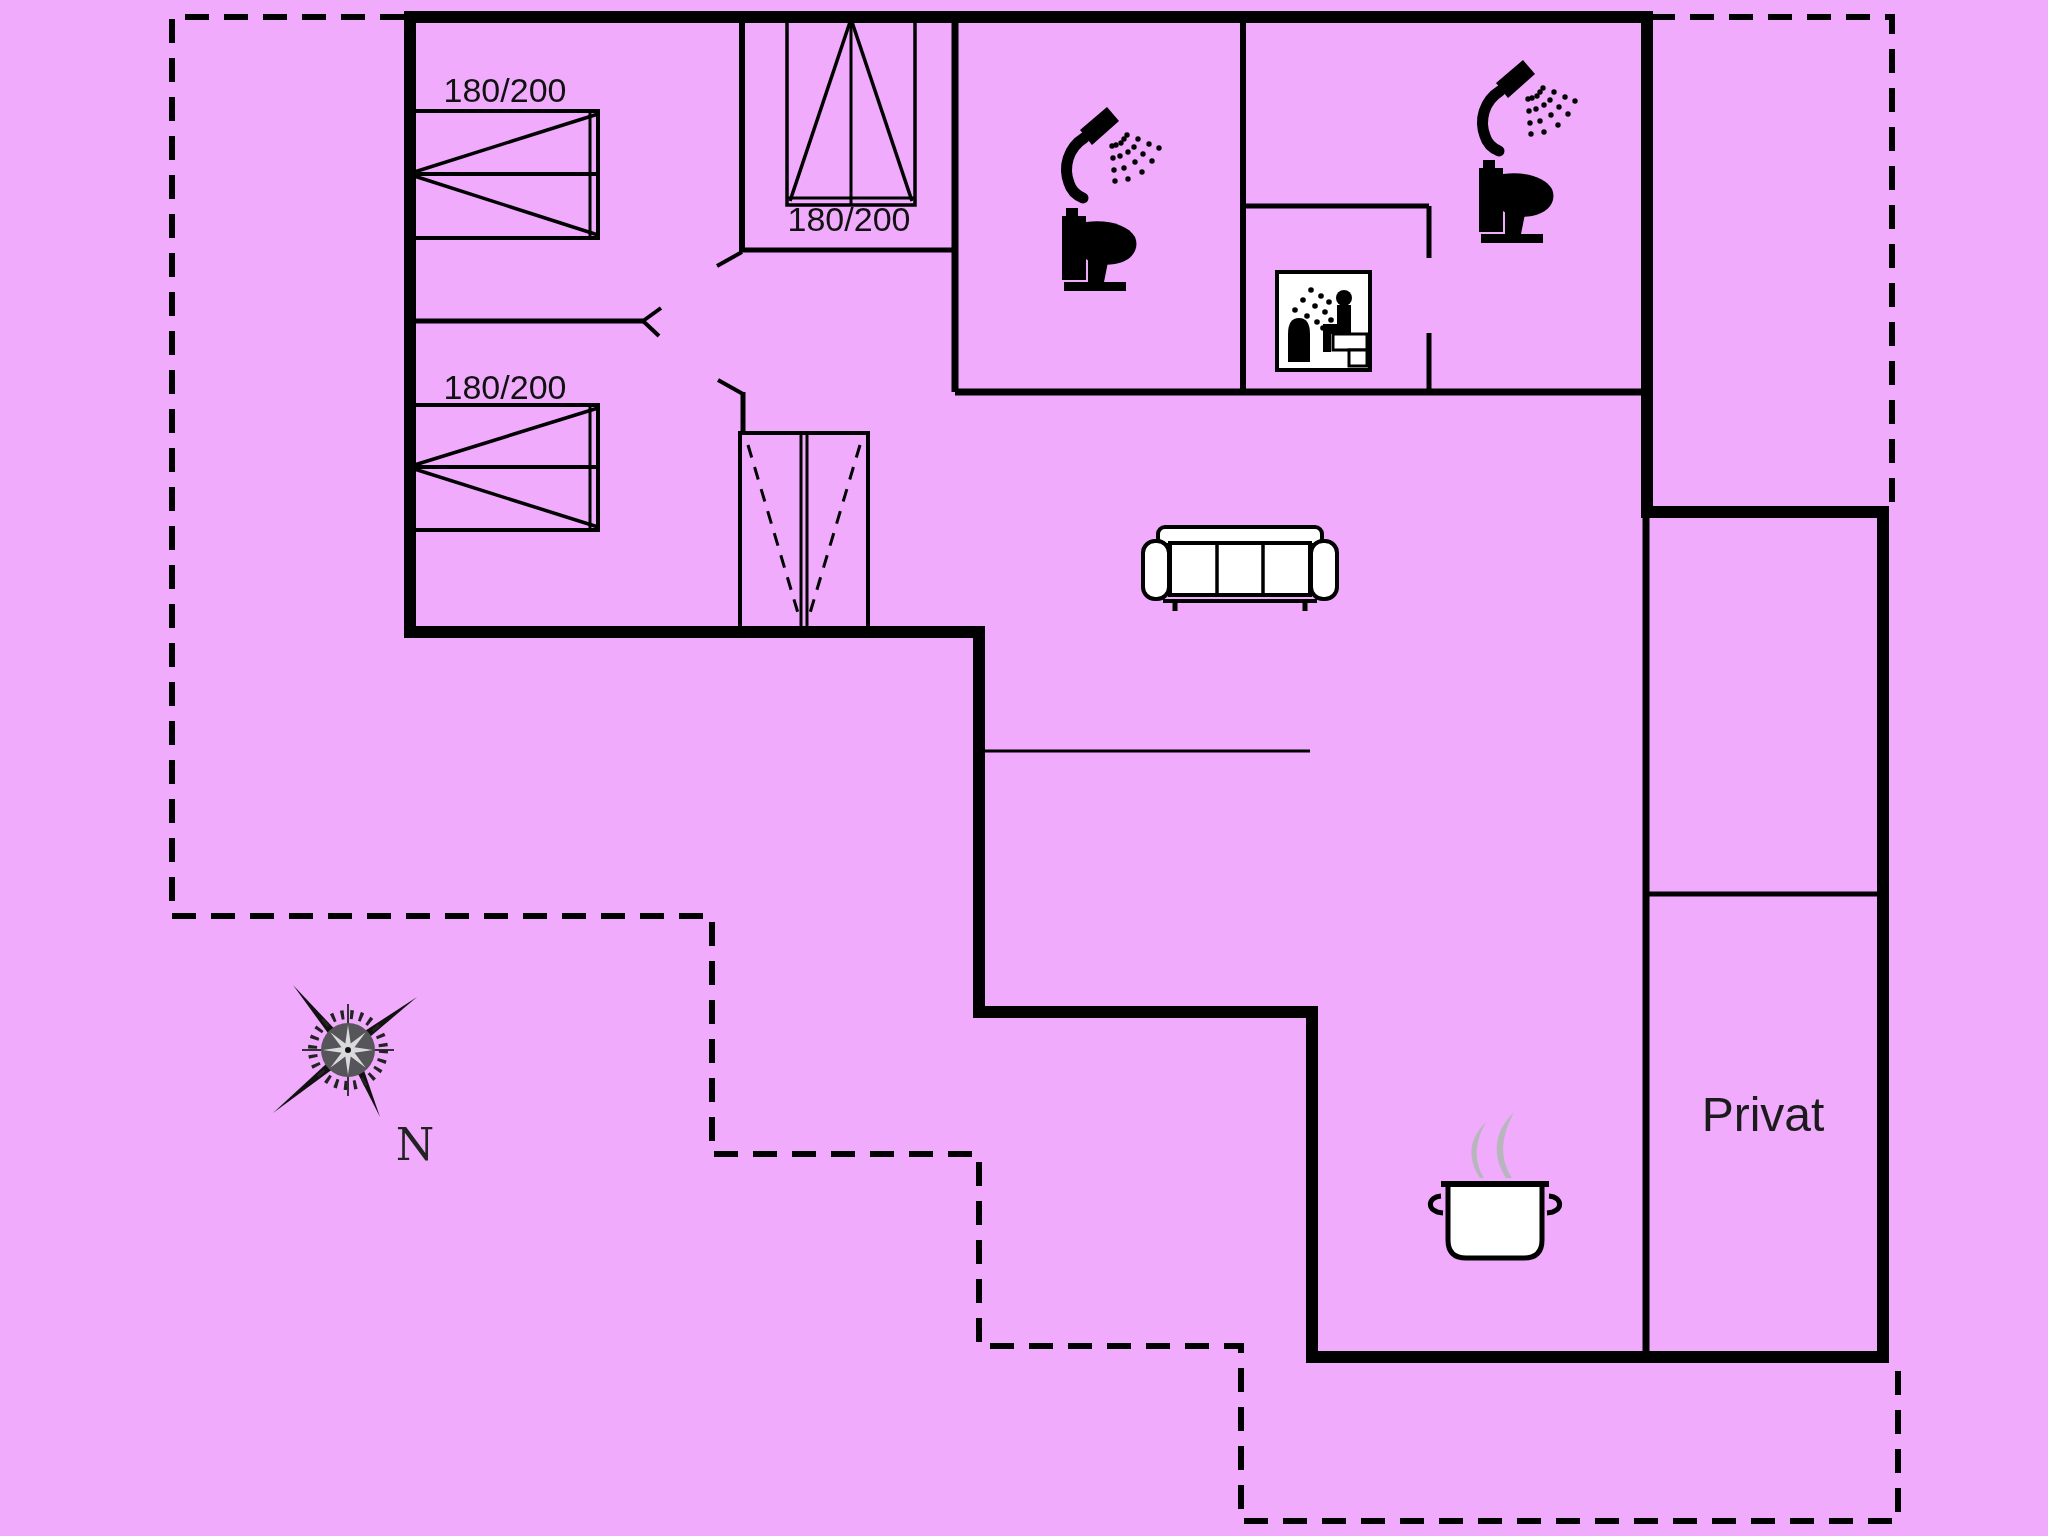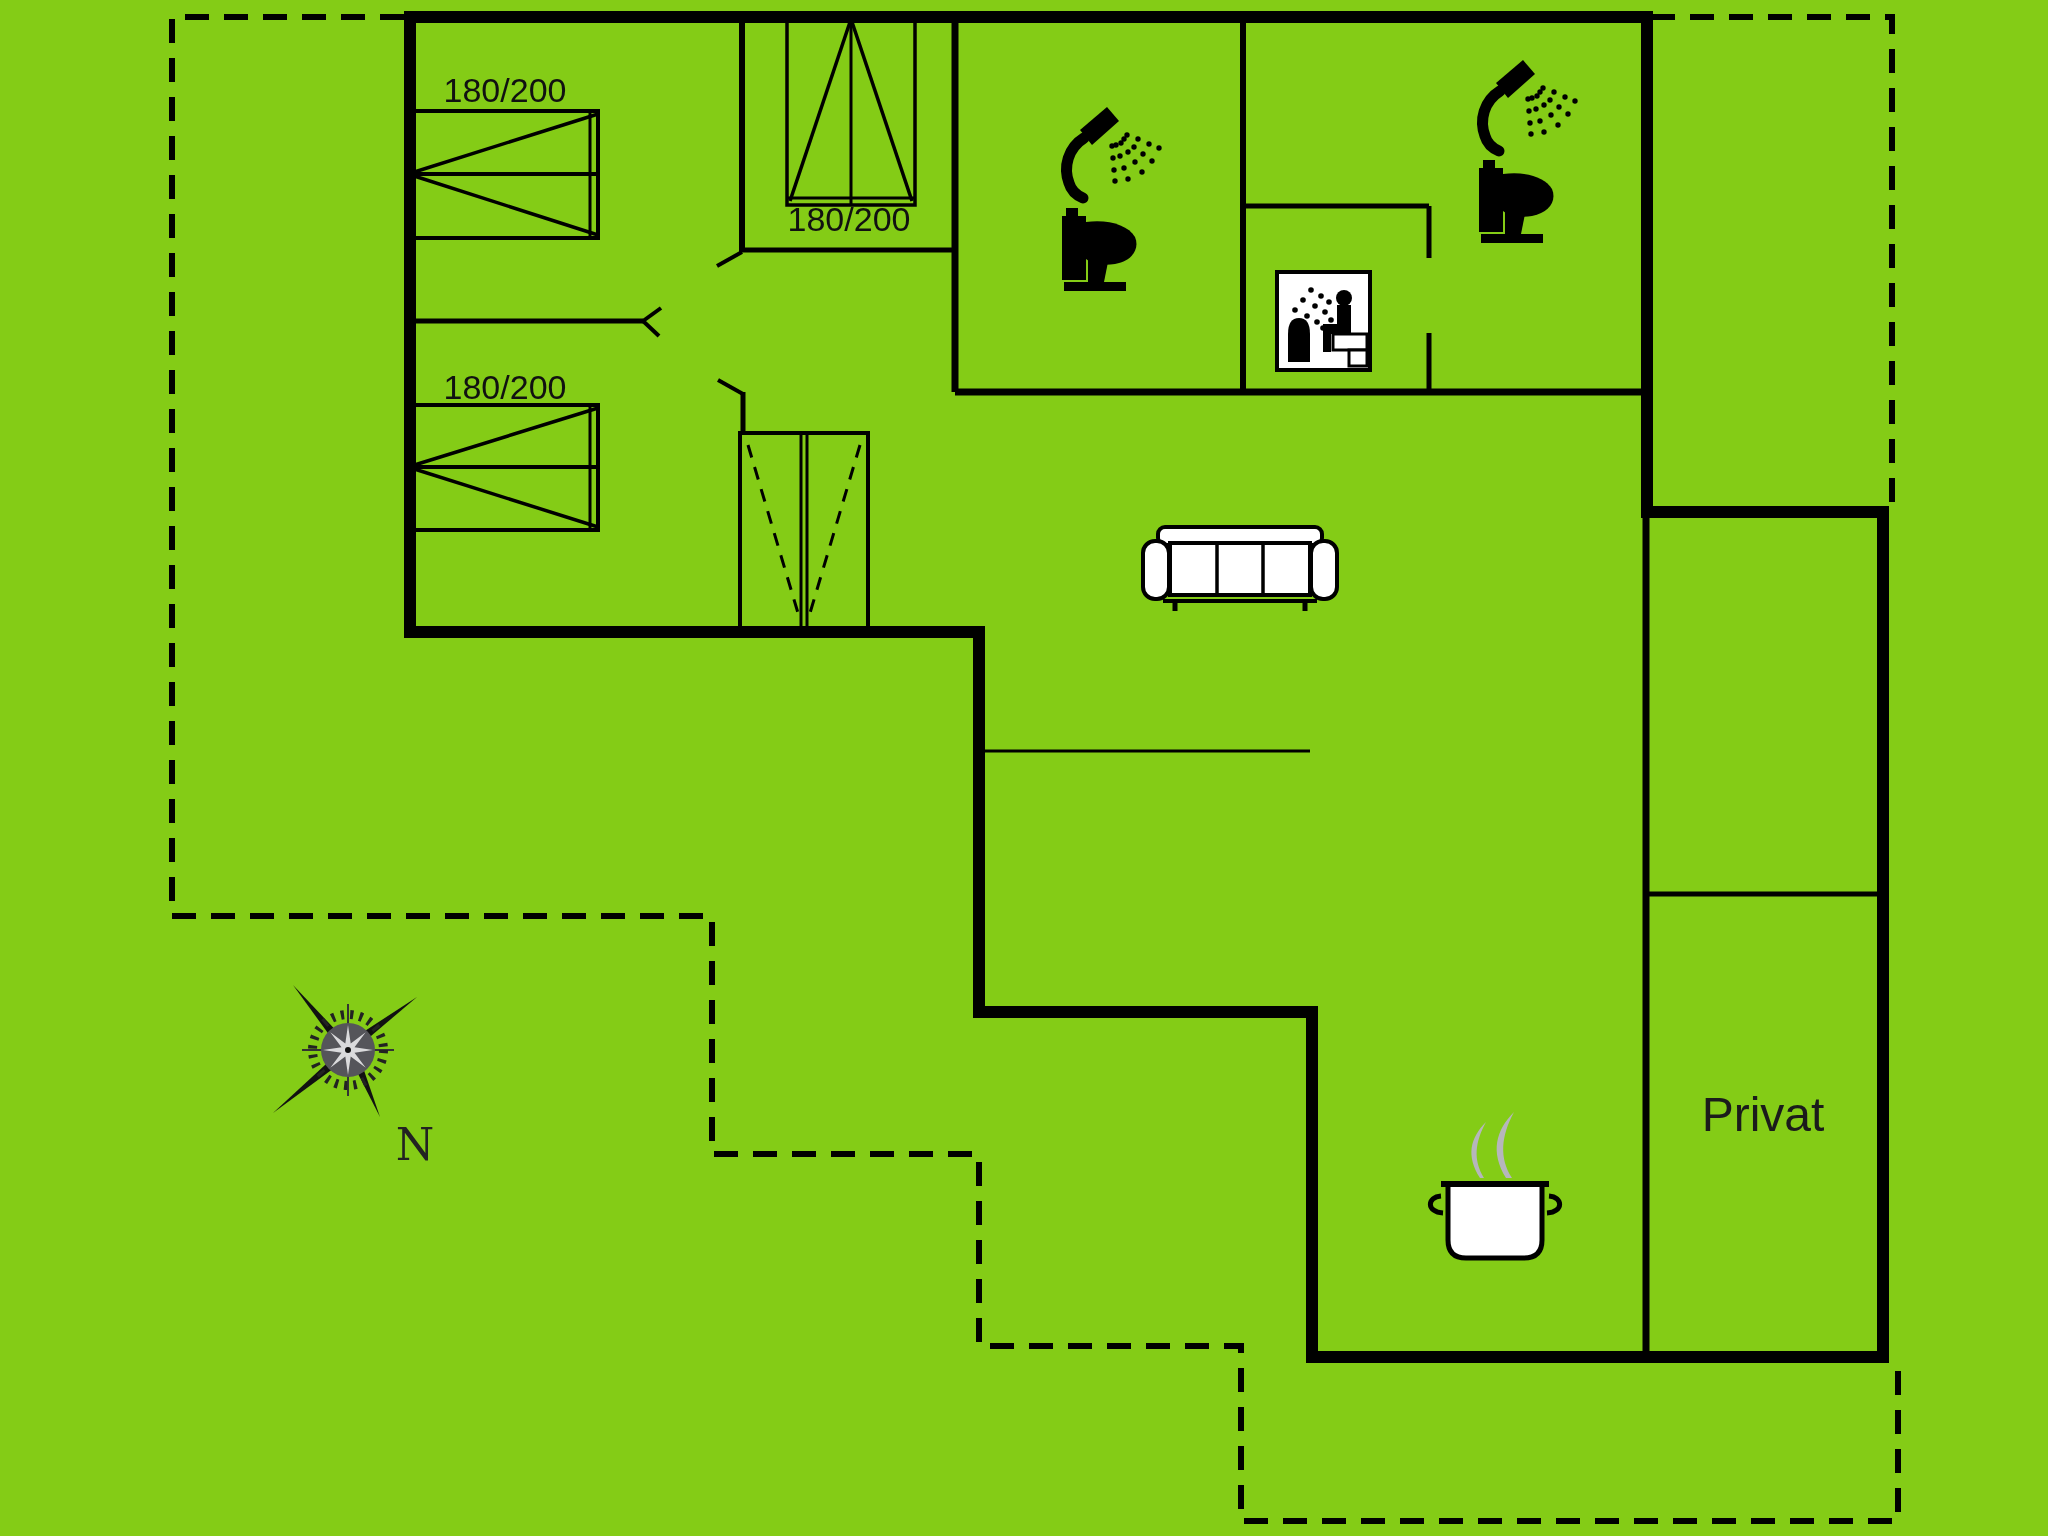--- a/index.html
+++ b/index.html
@@ -1,16 +1,16 @@
 <!DOCTYPE html>
 <html><head>
 <meta charset="utf-8">
 <style>
   html,body{margin:0;padding:0;background:#ffffff;}
-  .stage{width:2048px;height:1536px;position:relative;background:#84cc16;overflow:hidden;}
+  .stage{width:2048px;height:1536px;position:relative;background:#f0abfc;overflow:hidden;}
   svg{display:block;}
   text{font-family:"Liberation Sans",sans-serif;fill:#111111;}
   .size-label{font-size:34px;}
   .room-label{font-size:48px;fill:#1b1b1b;}
   .north-label{font-family:"DejaVu Serif",serif;font-size:44px;fill:#222;}
 </style>
 </head>
 <body>
 
 <div class="stage">

